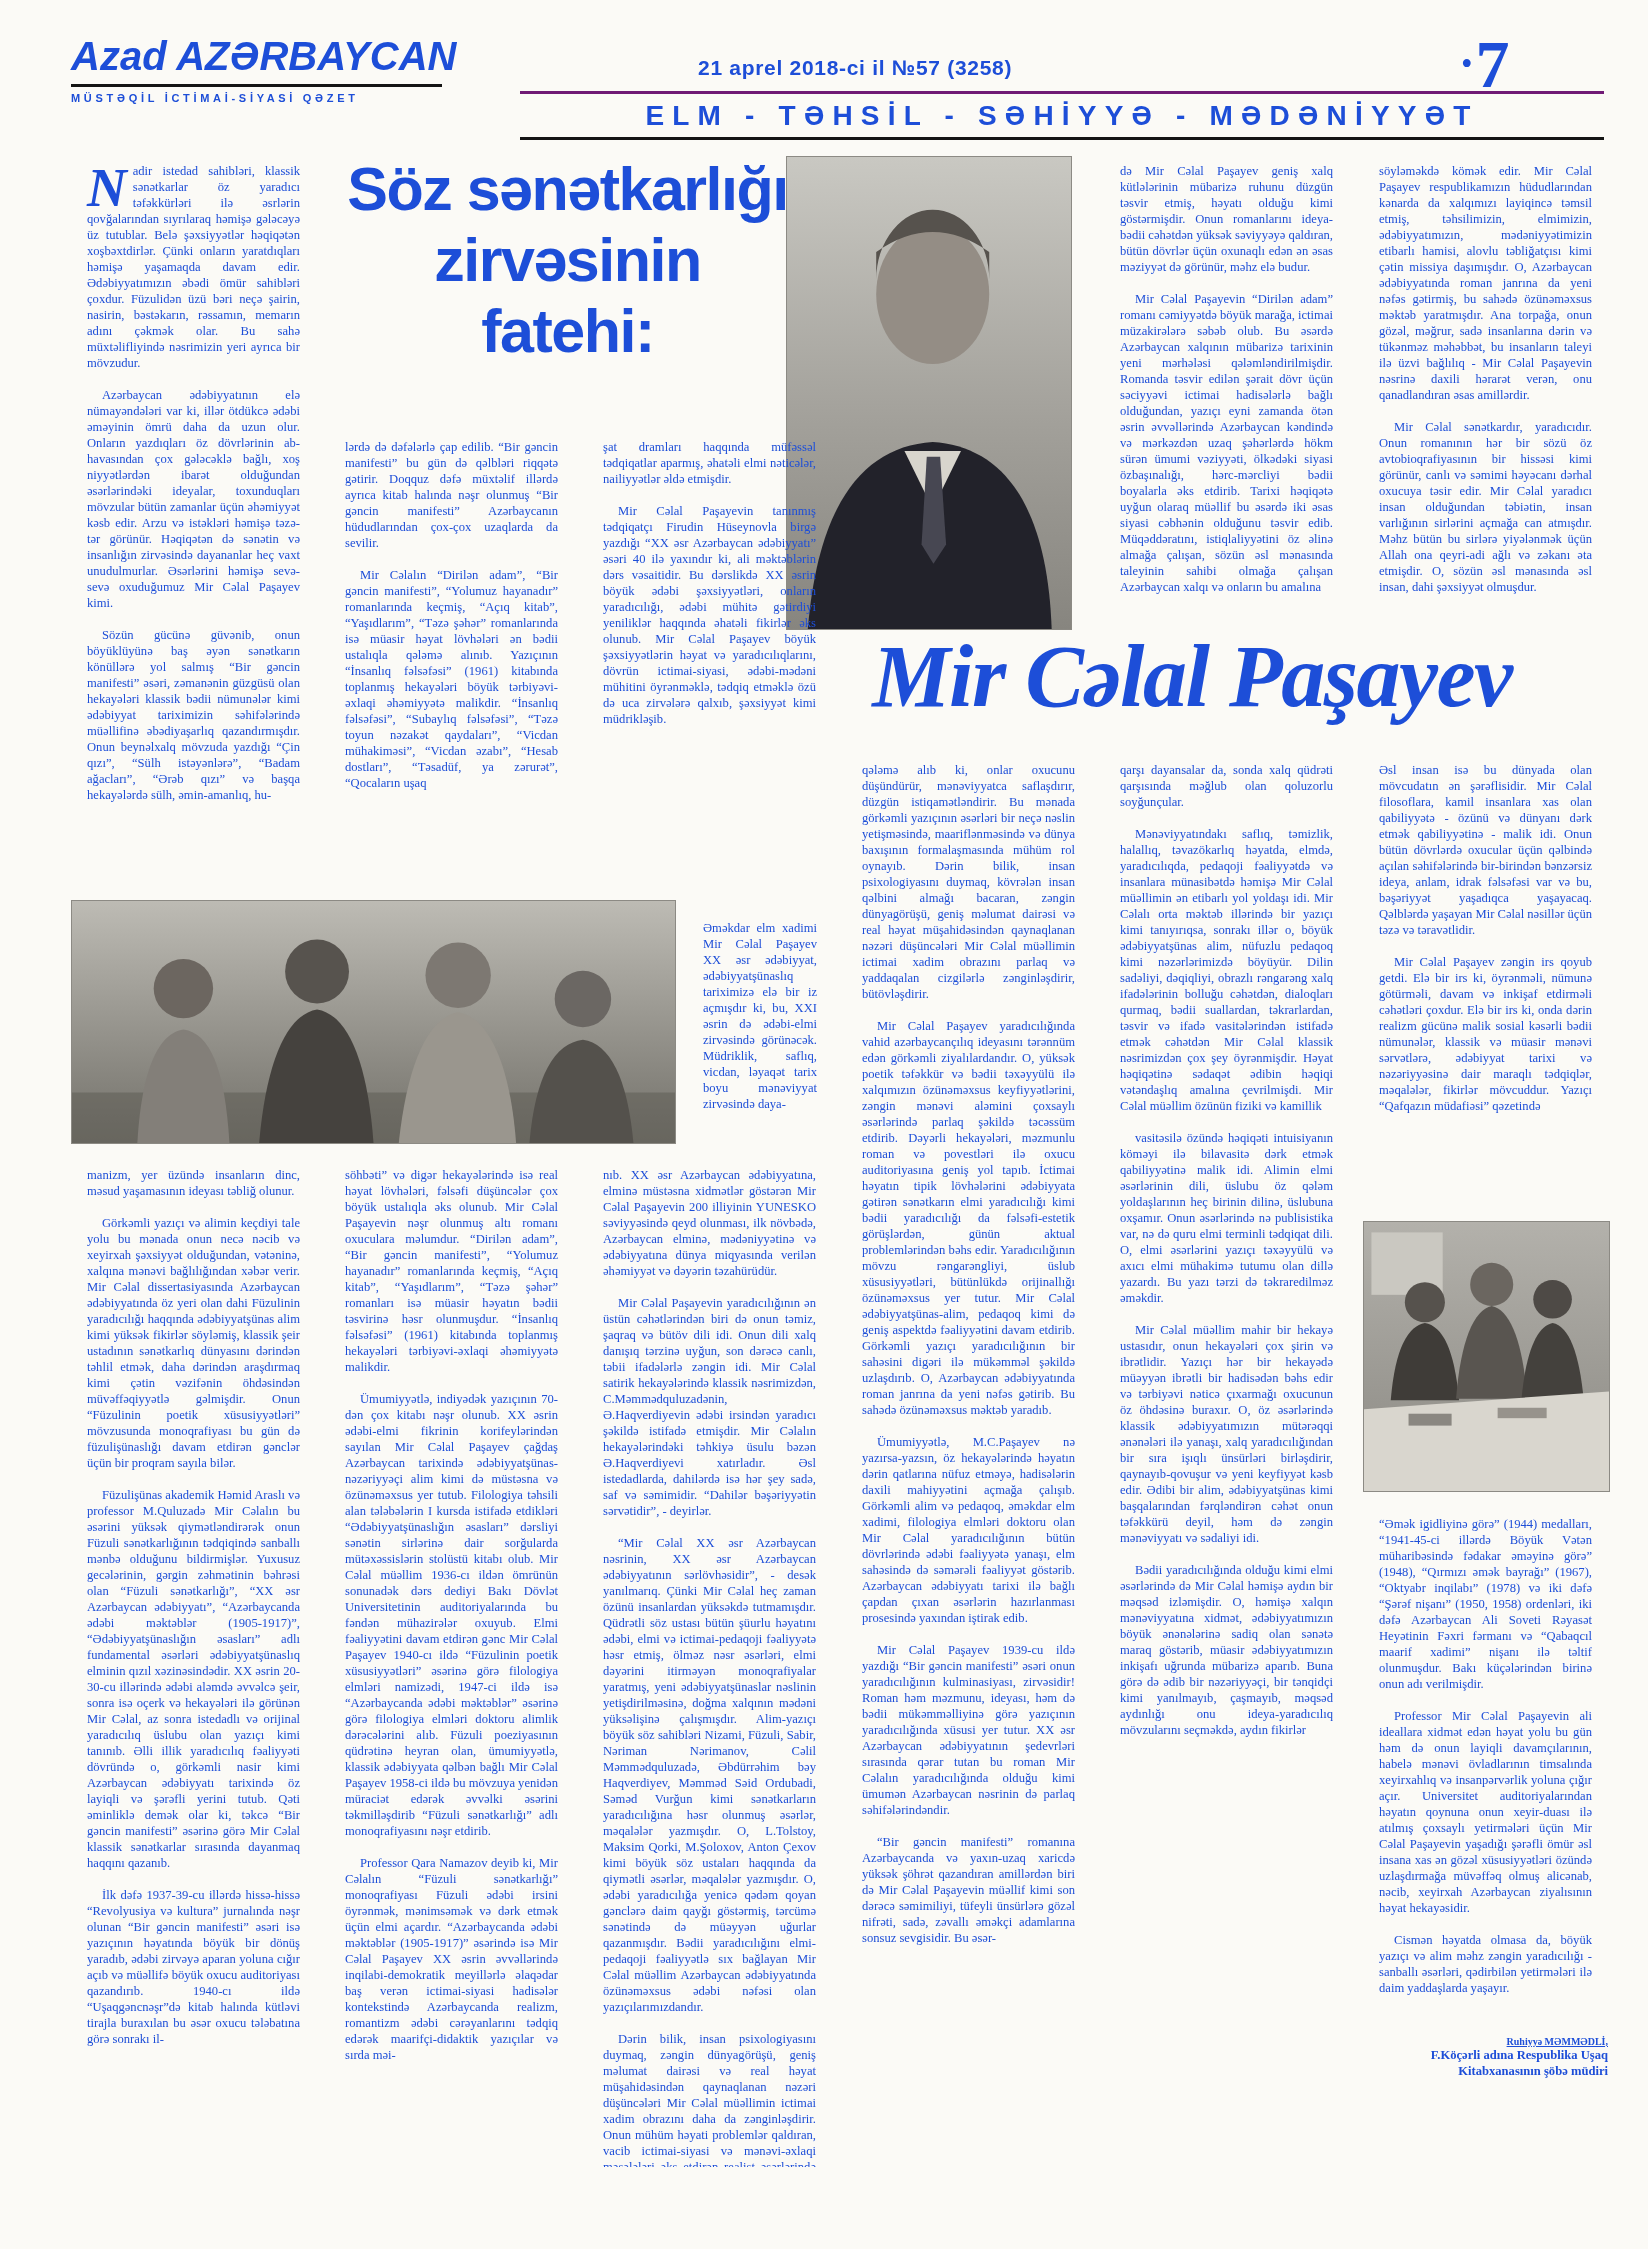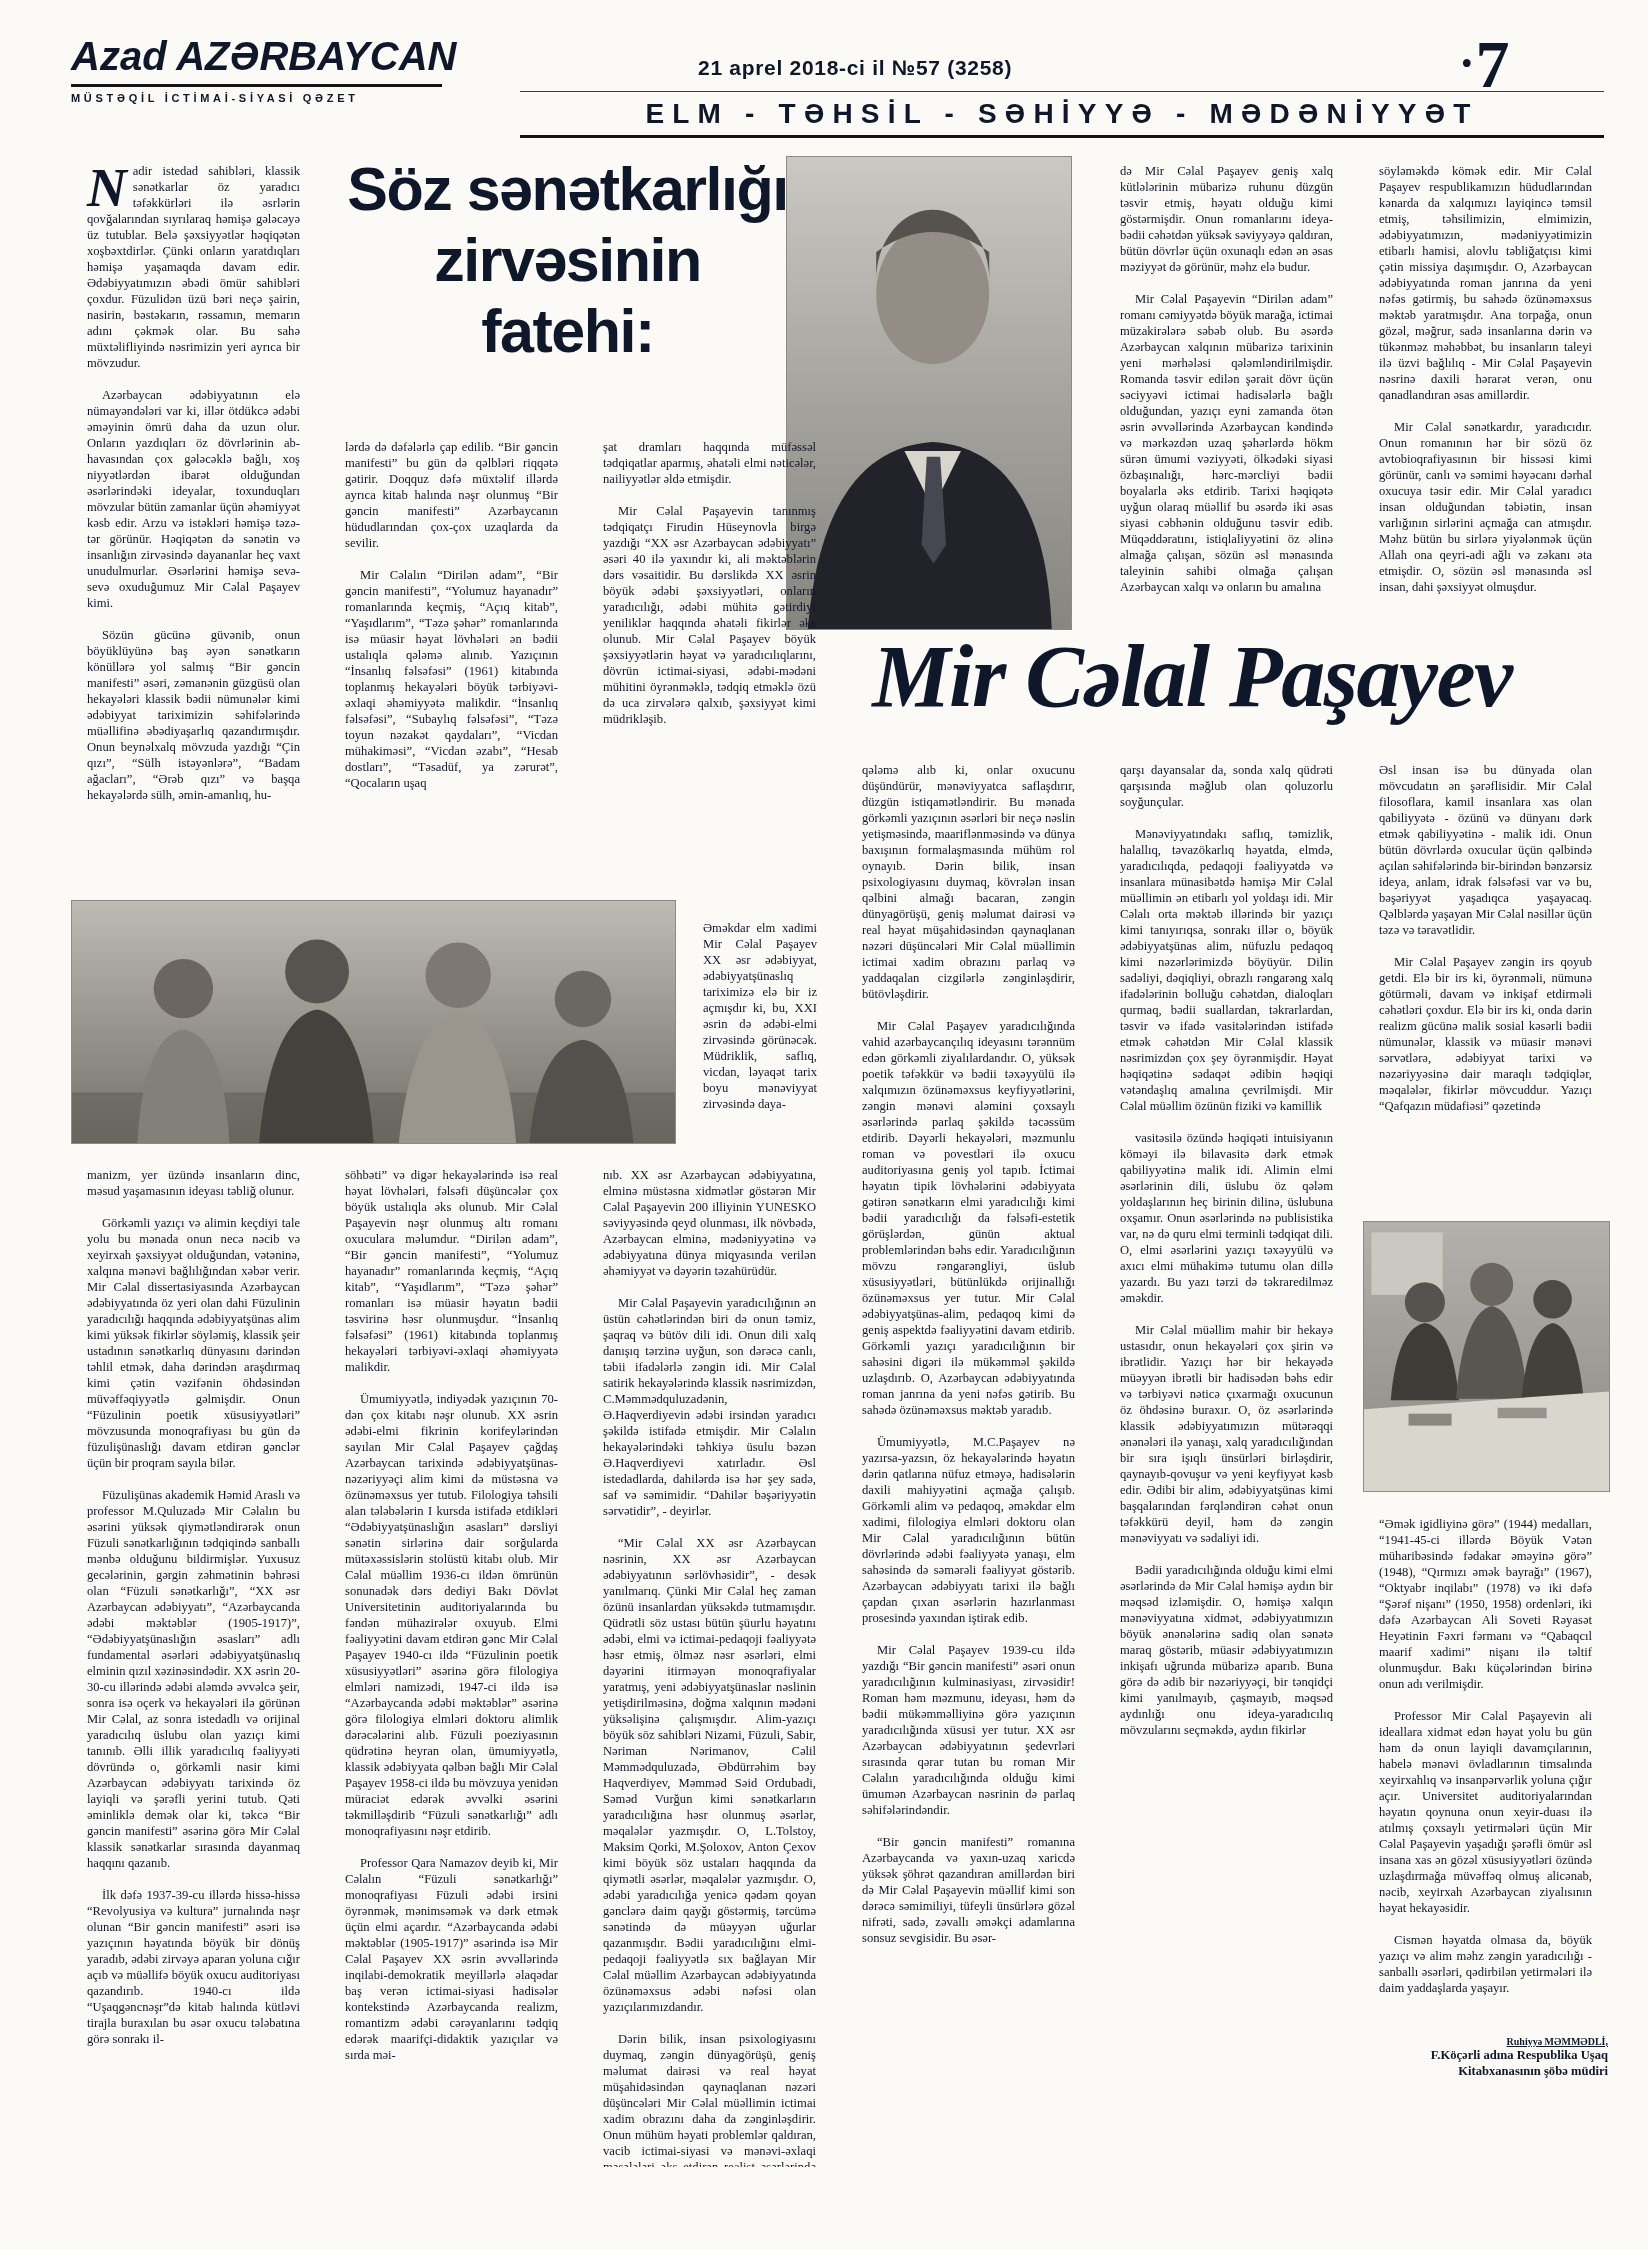--- a/index.html
+++ b/index.html
@@ -1,18 +1,18 @@
 <!DOCTYPE html>
 <html lang="az" style="font-size:12px"><head>
 <meta charset="utf-8">
 <style>
   html,body { margin:0; padding:0; background:#d9d7d1; }
   .page {
     position:relative; width:1648px; height:2250px;
-    background:#fbfaf6; color:#0f172a; overflow:hidden;
+    background:#fbfaf6; color:#1d4ed8; overflow:hidden;
     font-family:"Liberation Serif", serif;
   }
   
   .masthead { position:absolute; left:71px; top:34px; width:371px; }
   .mh-title {
     font-family:"Liberation Sans", sans-serif; font-weight:800; font-style:italic;
     font-size:40px; letter-spacing:0px; border-bottom:3px solid #141414; padding-bottom:4.5px;
     white-space:nowrap;
   }
   .mh-sub {
@@ -21,21 +21,21 @@
   }
   .dateline {
     position:absolute; left:698px; top:56px;
     font-family:Liberation Sans, sans-serif; font-weight:bold; font-size:21px; letter-spacing:0.7px;
   }
   .pageno { position:absolute; left:1461px; top:30px; display:flex; align-items:center; }
   .pageno .dot { font-size:33px; line-height:1; margin-right:3px; }
   .pageno .num { font-family:"Liberation Serif", serif; font-weight:bold; font-size:68px; line-height:1; }
   .banner {
     position:absolute; left:520px; top:91px; width:1084px; height:43px;
-    border-top:1px solid #701a75; border-bottom:3px solid #141414;
+    border-top:3px solid #701a75; border-bottom:3px solid #141414;
     font-family:"Liberation Sans", sans-serif; font-weight:bold; font-size:28px;
     letter-spacing:8.2px; text-align:center; line-height:43px; white-space:nowrap;
   }
   
   .headline {
     position:absolute; left:330px; top:154px; width:475px; text-align:center;
     font-family:"Liberation Sans", sans-serif; font-weight:800;
     font-size:61px; line-height:1.16; letter-spacing:-1.5px;
   }
   .main-title {

